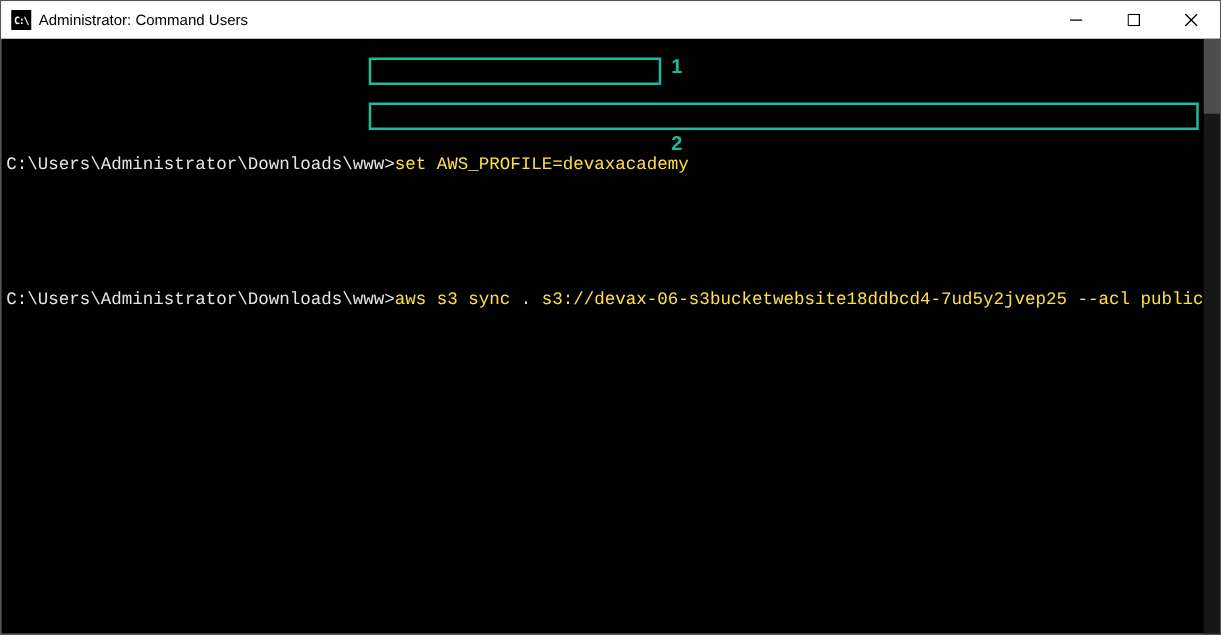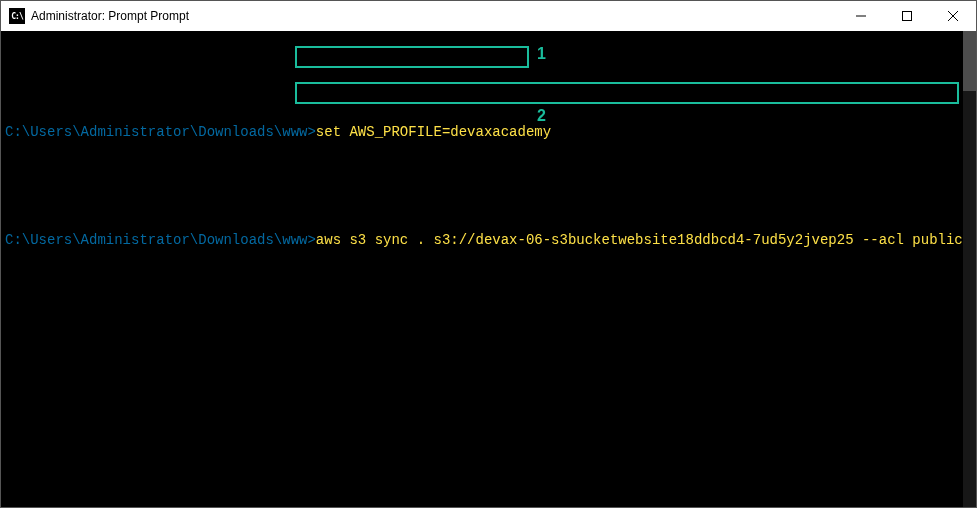--- a/index.html
+++ b/index.html
@@ -71,21 +71,21 @@
       bottom: 0;
       padding: 2px 0 0 4px;
       font-family: Consolas, "Courier New", monospace;
       font-size: 14px;
       line-height: 18px;
       color: #c0c0c0;
       white-space: pre;
     }
     .line { position: relative; height: 18px; white-space: nowrap; }
     .blank { height: 18px; }
-    .prompt { color: #0369a1; }
+    .prompt { color: #e5e5e5; }
     .cmd { color: #fde047; }
     .callout-box {
       position: absolute;
       border: 2px solid #1abc9c;
       background: transparent;
       pointer-events: none;
     }
     .callout-num {
       position: absolute;
       color: #1abc9c;
@@ -110,21 +110,21 @@
       height: 60px;
       background: #4d4d4d;
     }
   </style>
 </head>
 <body>
 
 <div class="window">
   <div class="titlebar">
     <div class="titlebar-icon">C:\</div>
-    <div class="titlebar-text">Administrator: Prompt Prompt</div>
+    <div class="titlebar-text">Administrator: Command Users</div>
     <div class="titlebar-spacer"></div>
     <div class="titlebar-controls">
       <div class="tb-btn">
         <svg viewBox="0 0 10 10">
             <line x1="0" y1="5" x2="10" y2="5" stroke="#000" stroke-width="1"></line>
           </svg>
       </div>
       <div class="tb-btn">
         <svg viewBox="0 0 10 10">
             <rect x="0.5" y="0.5" width="9" height="9" fill="none" stroke="#000" stroke-width="1"></rect>

